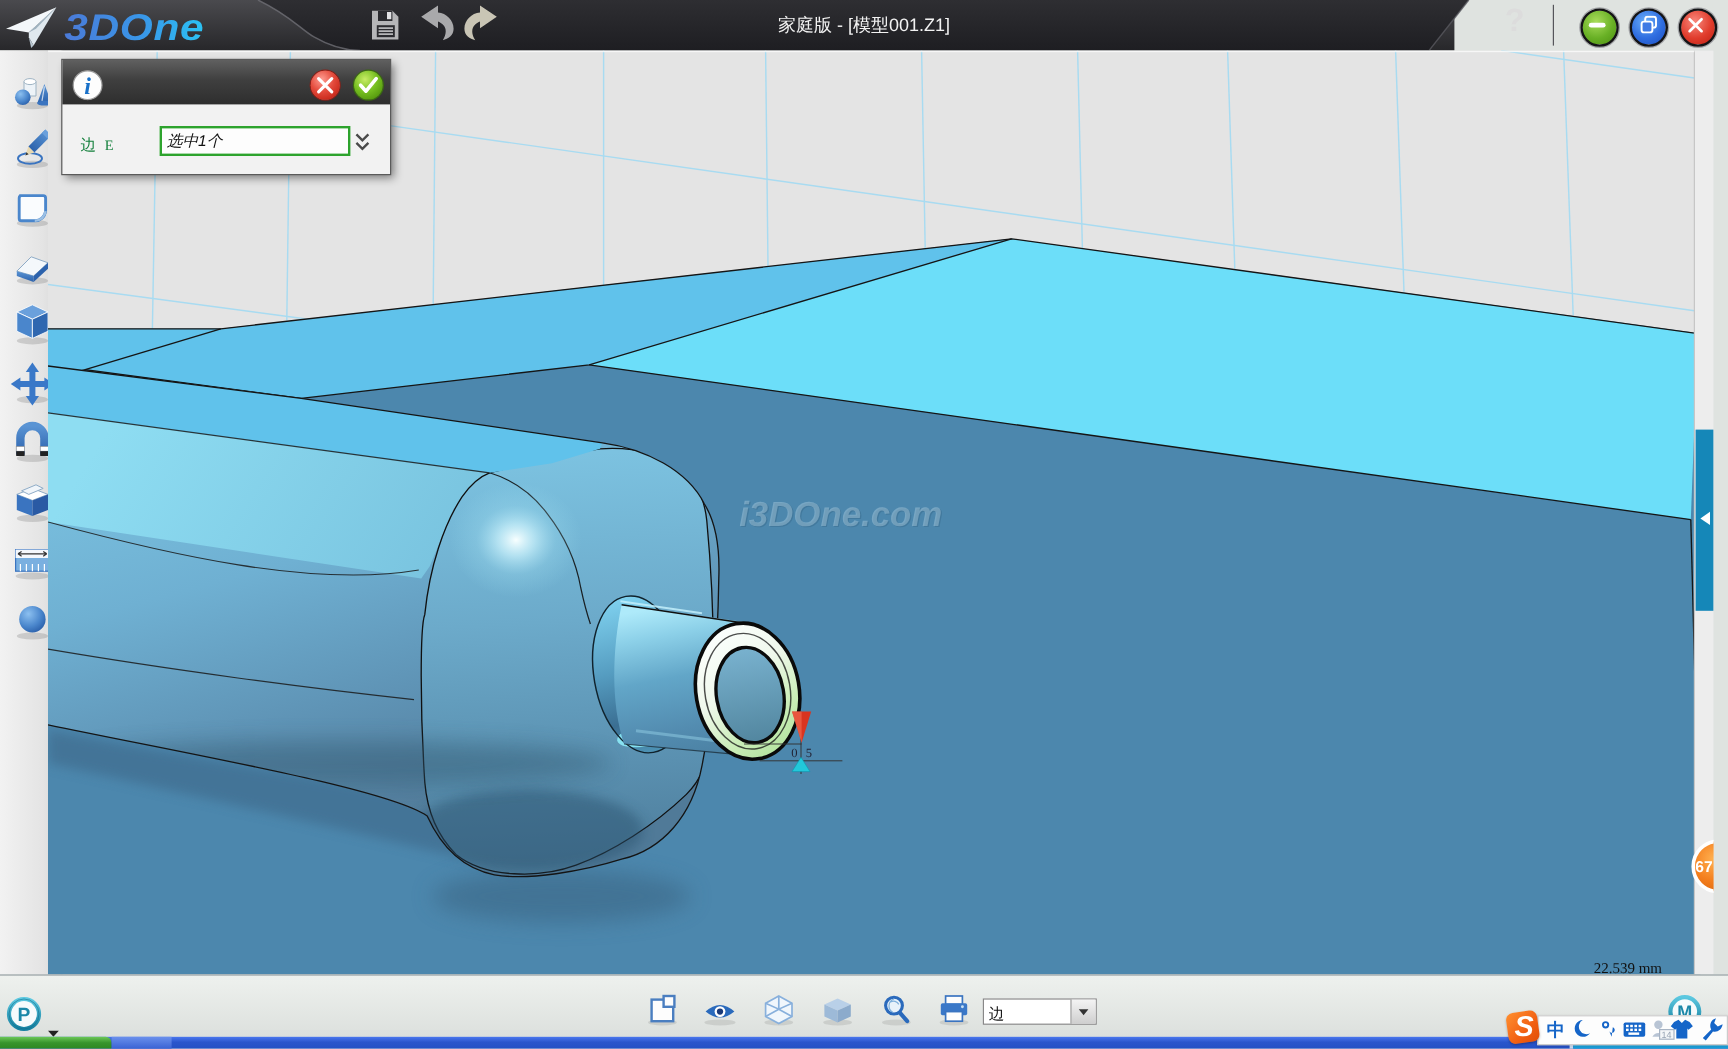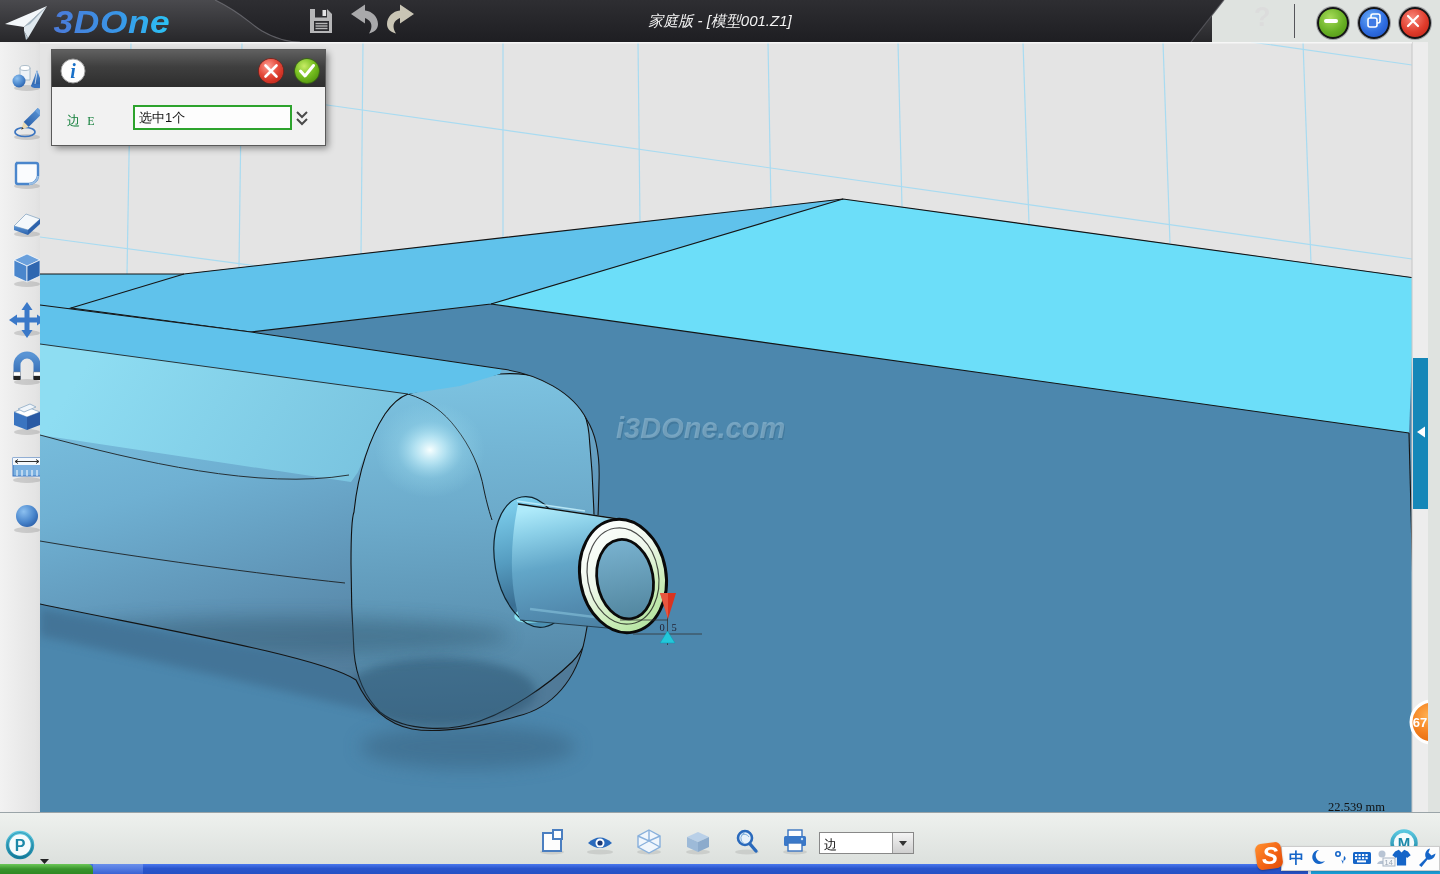--- a/index.html
+++ b/index.html
@@ -49,21 +49,21 @@
   <g stroke="#b6b6b8" stroke-width="1.4">
           <line x1="315.5" y1="23.5" x2="327.5" y2="23.5"></line>
           <line x1="315.5" y1="26" x2="327.5" y2="26"></line>
           <line x1="315.5" y1="28.5" x2="327.5" y2="28.5"></line>
         </g>
 </g>
 
 <path d="M351,14 L365,4.5 L365,10.5 C372,11 378,17 378,24 C378,29.5 373.5,32.5 369,33.5 C372,29 372.5,23.5 369,20.5 C367.5,19.2 366.5,18.6 365,18 L365,23.5 Z" fill="#a9a9ab"></path>
 <path d="M351,14 L365,4.5 L365,10.5 C372,11 378,17 378,24 C378,29.5 373.5,32.5 369,33.5 C372,29 372.5,23.5 369,20.5 C367.5,19.2 366.5,18.6 365,18 L365,23.5 Z" fill="#c9c5b5" transform="translate(765,0) scale(-1,1)"></path>
 </svg>
-<div style="position:absolute;left:560px;top:12px;width:320px;text-align:center;color:#f2f2f2;font-size:15px;font-style:italic;">家庭版 - [模型001.Z1]</div>
+<div style="position:absolute;left:560px;top:12px;width:320px;text-align:center;color:#f2f2f2;font-size:15px;">家庭版 - [模型001.Z1]</div>
 <div style="position:absolute;left:1254px;top:2px;color:#dcdcdc;font-size:27px;font-weight:bold;">?</div>
 <div style="position:absolute;left:1294px;top:4px;width:1px;height:34px;background:#55555a;"></div>
 <div class="winbtn" style="left:1317px;background:radial-gradient(circle at 40% 32%,#a8dc5a,#68b025 55%,#4d8f12);border:2px solid #141416;box-shadow:0 0 0 1px rgba(110,110,118,.55);"></div>
 <div style="position:absolute;left:1324px;top:19px;width:14px;height:4px;background:#fff;border-radius:2px;"></div>
 <div class="winbtn" style="left:1358px;background:radial-gradient(circle at 40% 32%,#6aaef8,#2f6de0 55%,#1b4fc0);border:2px solid #141416;box-shadow:0 0 0 1px rgba(110,110,118,.55);"></div>
 <svg width="16" height="16" viewBox="0 0 16 16" style="position:absolute;left:1366px;top:13px">
   <rect x="5" y="1" width="9" height="9" rx="2" fill="none" stroke="#fff" stroke-width="1.6"></rect>
   <rect x="2" y="5" width="9" height="9" rx="2" fill="#3f7ae4" stroke="#fff" stroke-width="1.6"></rect>
 </svg>
 <div class="winbtn" style="left:1399px;background:radial-gradient(circle at 40% 32%,#f8887c,#e03c2c 55%,#bc2014);border:2px solid #141416;box-shadow:0 0 0 1px rgba(110,110,118,.55);"></div>
@@ -351,21 +351,21 @@
     <defs>
         <radialGradient id="ggrad" cx="0.38" cy="0.3" r="0.75">
           <stop offset="0" stop-color="#c8ec66"></stop>
           <stop offset="0.55" stop-color="#78c022"></stop>
           <stop offset="1" stop-color="#55990e"></stop>
         </radialGradient>
       </defs>
     <path d="M7.5,14 L12,19 L20.5,8.5" stroke="#fff" stroke-width="3" fill="none" stroke-linecap="round" stroke-linejoin="round"></path>
   </svg>
   <div style="position:absolute;left:15px;top:62px;font-size:13px;color:#15803d;">边&nbsp;&nbsp;<span style="font-family:'Liberation Serif',serif;font-size:12px;">E</span></div>
-  <div style="position:absolute;left:81px;top:55px;width:151px;height:19px;background:#fdfdfd;border:2px solid #2da32d;font-size:13px;color:#111;padding:2px 0 0 4px;">选中1个</div>
+  <div style="position:absolute;left:81px;top:55px;width:151px;height:19px;background:#fdfdfd;border:2px solid #2da32d;font-size:13px;color:#111;padding:2px 0 0 4px;font-style:italic;">选中1个</div>
   <svg width="14" height="18" viewBox="0 0 14 18" style="position:absolute;left:243px;top:60px;">
     <path d="M2,2 L7,7 L12,2 M2,9 L7,14 L12,9" stroke="#4a4a4a" stroke-width="2" fill="none"></path>
   </svg>
 </div>
 <div id="statusbar">
 <svg width="1440" height="51" viewBox="0 0 1440 51" style="position:absolute;left:0;top:1px;">
 <defs>
   <linearGradient id="tealRing" x1="0" y1="0" x2="0" y2="1">
           <stop offset="0" stop-color="#5cc8e0"></stop>
           <stop offset="1" stop-color="#1580a0"></stop>

